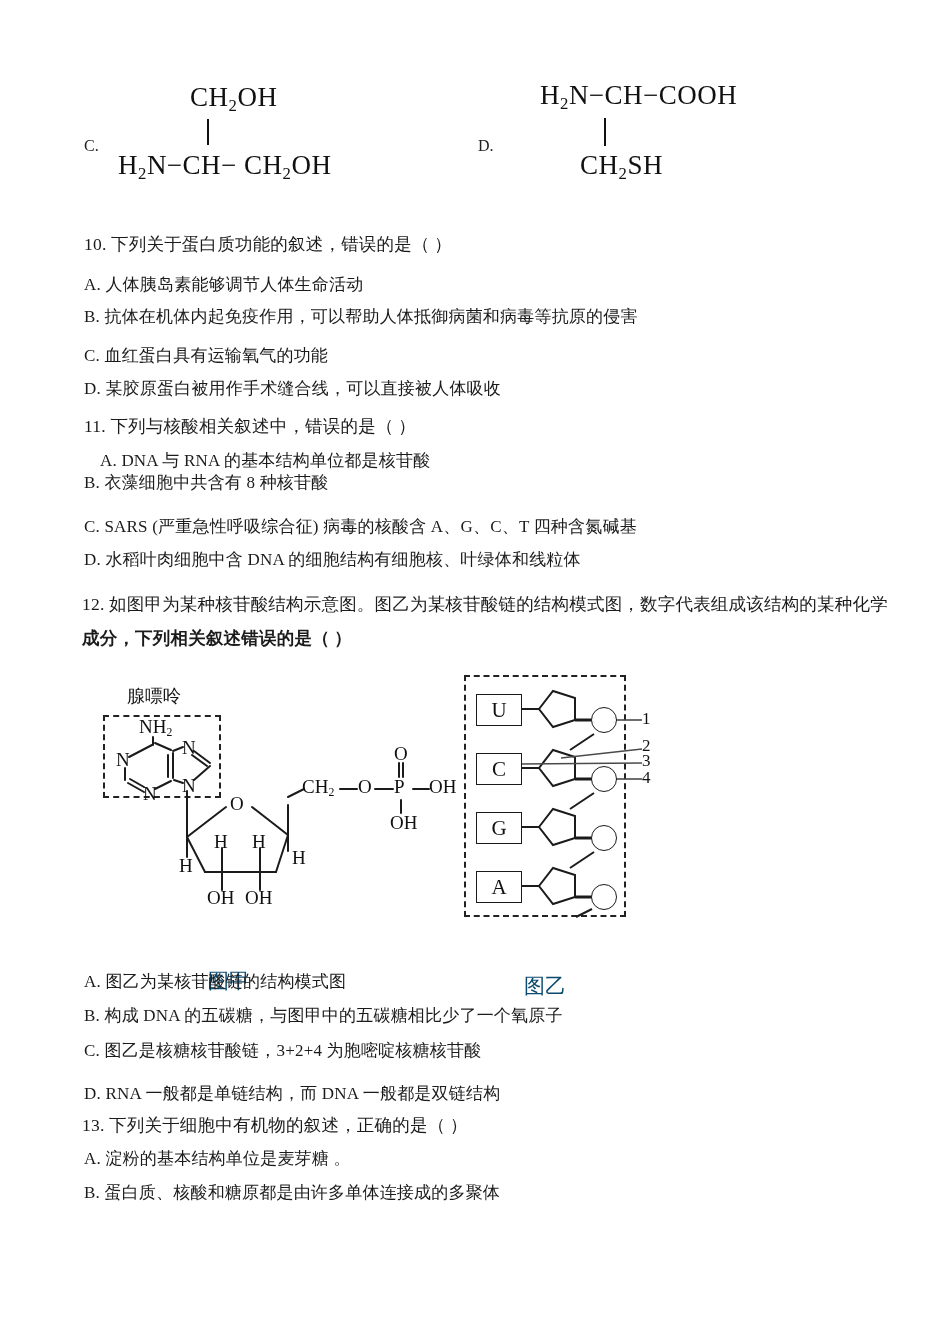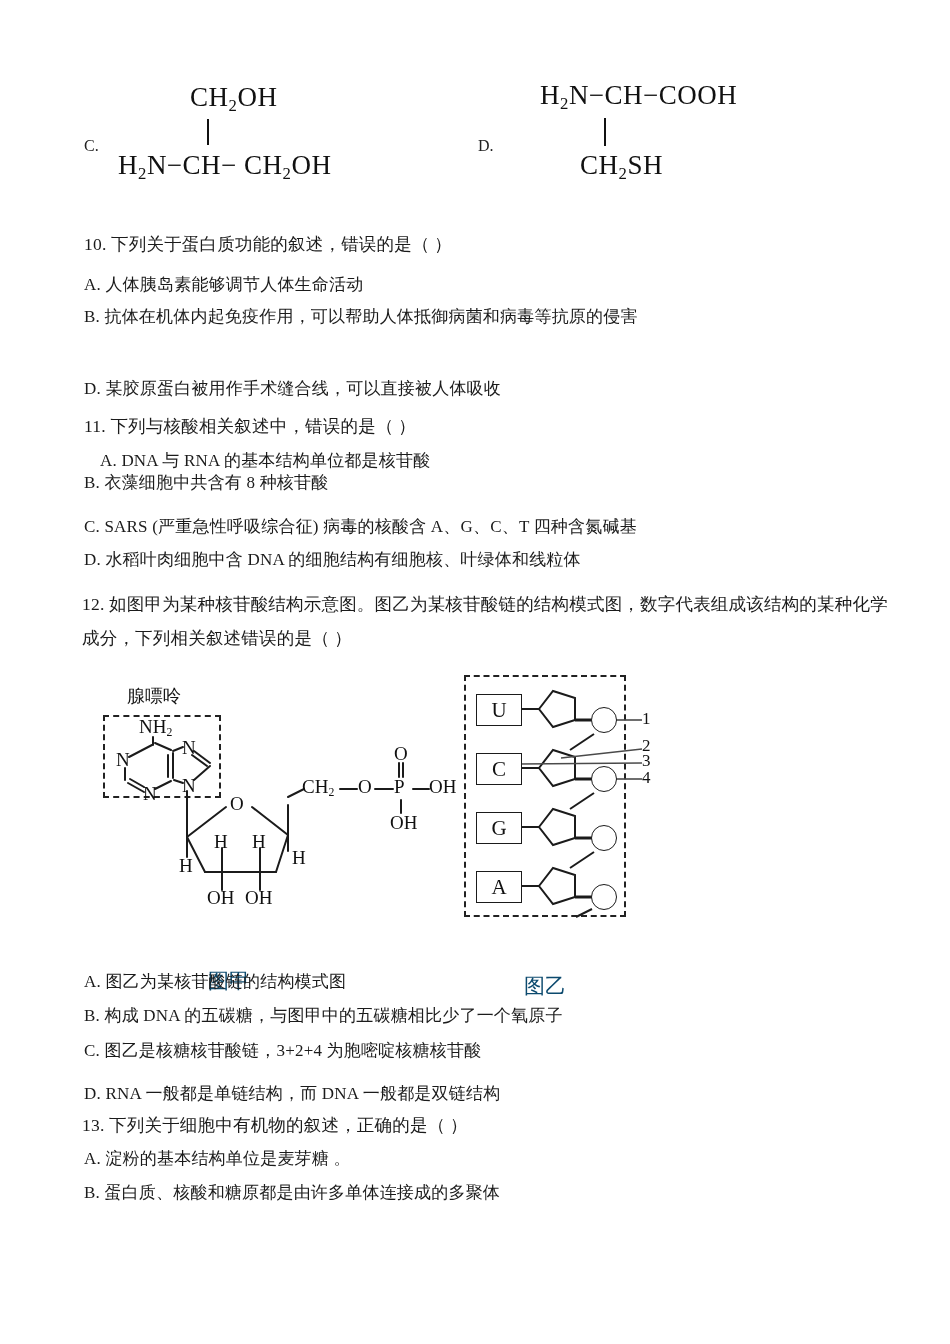--- a/index.html
+++ b/index.html
@@ -143,30 +143,31 @@
 
   <div class="vbond" style="left:604px; top:118px; height:28px;"></div>
 
   <div class="chem chem-main" style="left:580px; top:150px;">
     <span>CH<sub>2</sub>SH</span>
   </div>
 
   <div class="qline stem" style="left:84px; top:231px;">10. 下列关于蛋白质功能的叙述，错误的是（      ）</div>
   <div class="qline opt" style="left:84px; top:272px;">A. 人体胰岛素能够调节人体生命活动</div>
   <div class="qline opt" style="left:84px; top:304px;">B. 抗体在机体内起免疫作用，可以帮助人体抵御病菌和病毒等抗原的侵害</div>
+  <div class="qline opt" style="left:84px; top:343px;">C. 血红蛋白具有运输氧气的功能</div>
   <div class="qline opt" style="left:84px; top:376px;">D. 某胶原蛋白被用作手术缝合线，可以直接被人体吸收</div>
 
   <div class="qline stem" style="left:84px; top:413px;">11. 下列与核酸相关叙述中，错误的是（      ）</div>
   <div class="qline opt" style="left:84px; top:448px;margin-left:16px;">A. DNA 与 RNA 的基本结构单位都是核苷酸</div>
   <div class="qline opt" style="left:84px; top:470px;">B. 衣藻细胞中共含有  8 种核苷酸</div>
   <div class="qline opt" style="left:84px; top:514px;">C. SARS (严重急性呼吸综合征) 病毒的核酸含 A、G、C、T 四种含氮碱基</div>
   <div class="qline opt" style="left:84px; top:547px;">D. 水稻叶肉细胞中含  DNA  的细胞结构有细胞核、叶绿体和线粒体</div>
 
   <div class="qline stem" style="left:82px; top:591px;">12. 如图甲为某种核苷酸结构示意图。图乙为某核苷酸链的结构模式图，数字代表组成该结构的某种化学</div>
-  <div class="qline stem" style="left:82px; top:625px;">成分，下列相关叙述错误的是（      ）</div>
+  <div class="qline stem" style="left:82px; top:625px;font-weight:bold;">成分，下列相关叙述错误的是（      ）</div>
 
   <div class="fig" style="left:95px; top:685px; width:360px; height:255px;">
 
     <div class="purine-label" style="left:32px; top:-1px;">腺嘌呤</div>
 
     <div class="dashbox" style="left:8px; top:30px; width:118px; height:83px;"></div>
 
     <div class="atom" style="left:44px; top:31px;">
       <span>NH<sub>2</sub></span>
     </div>

